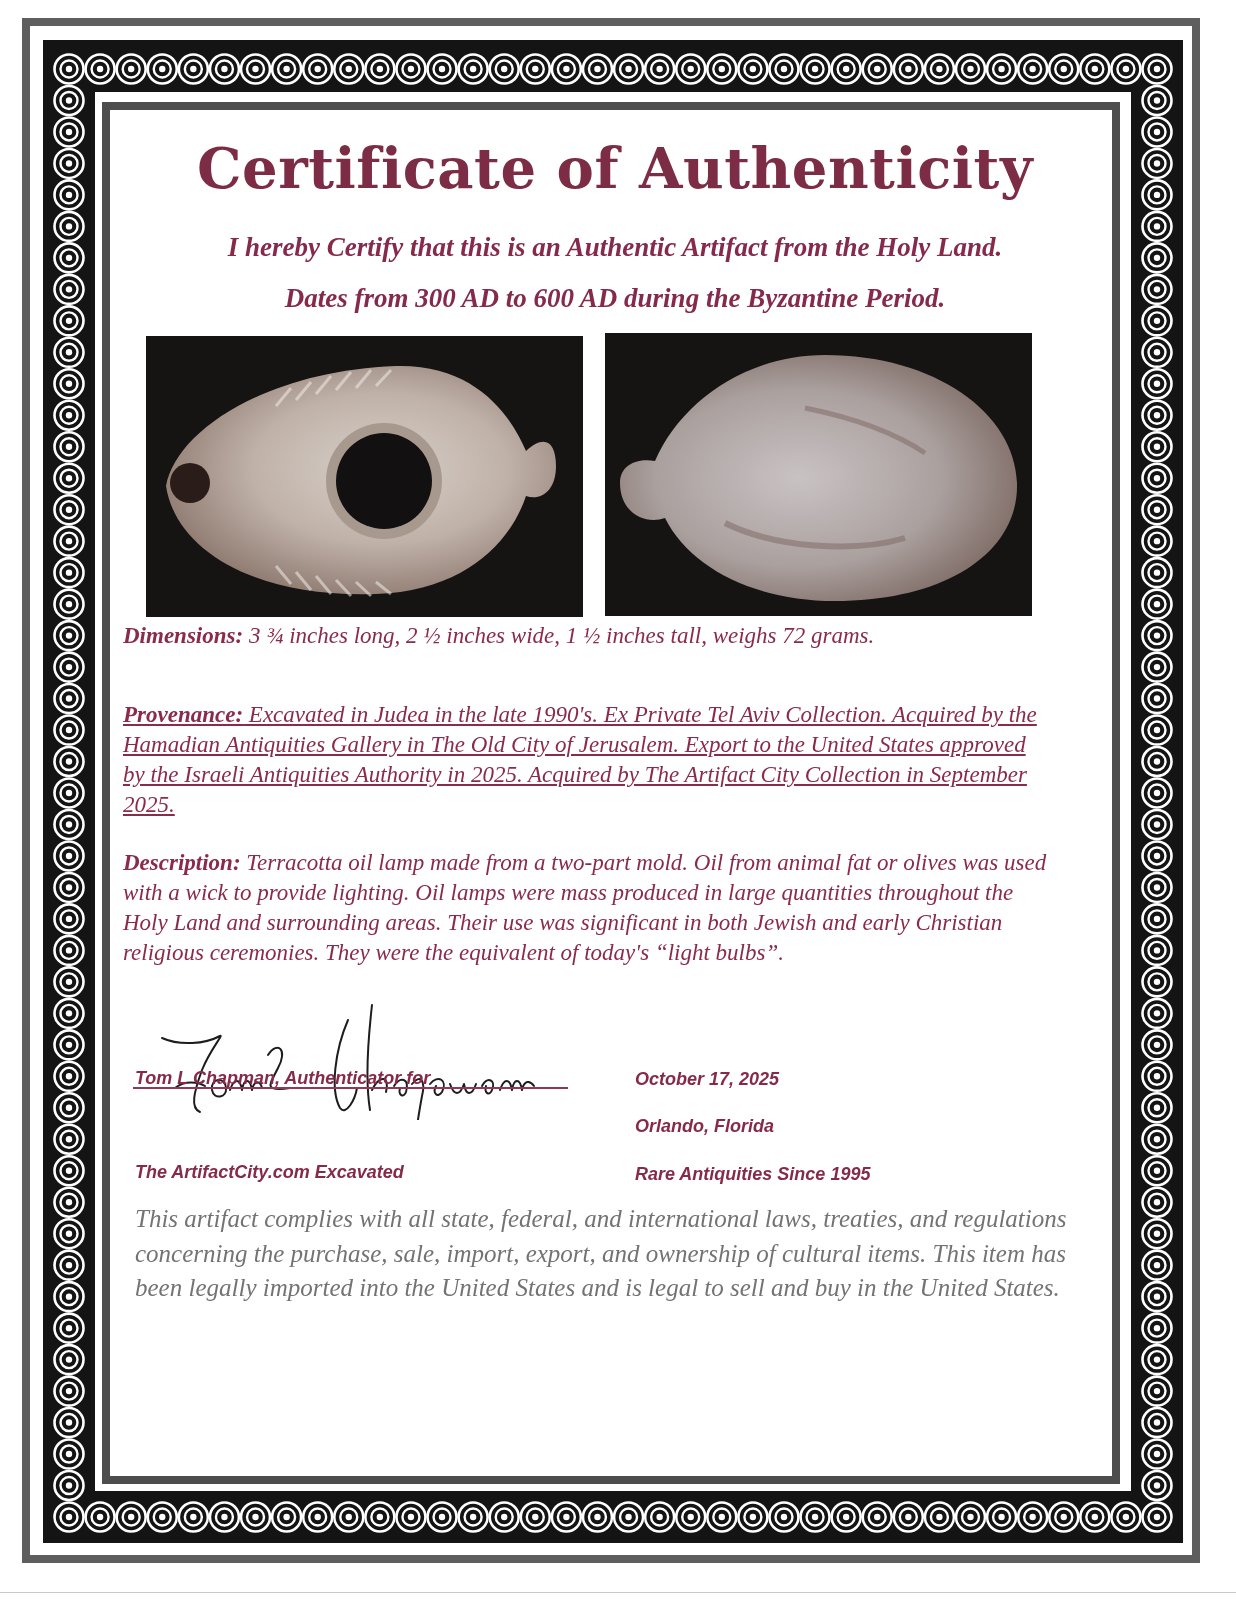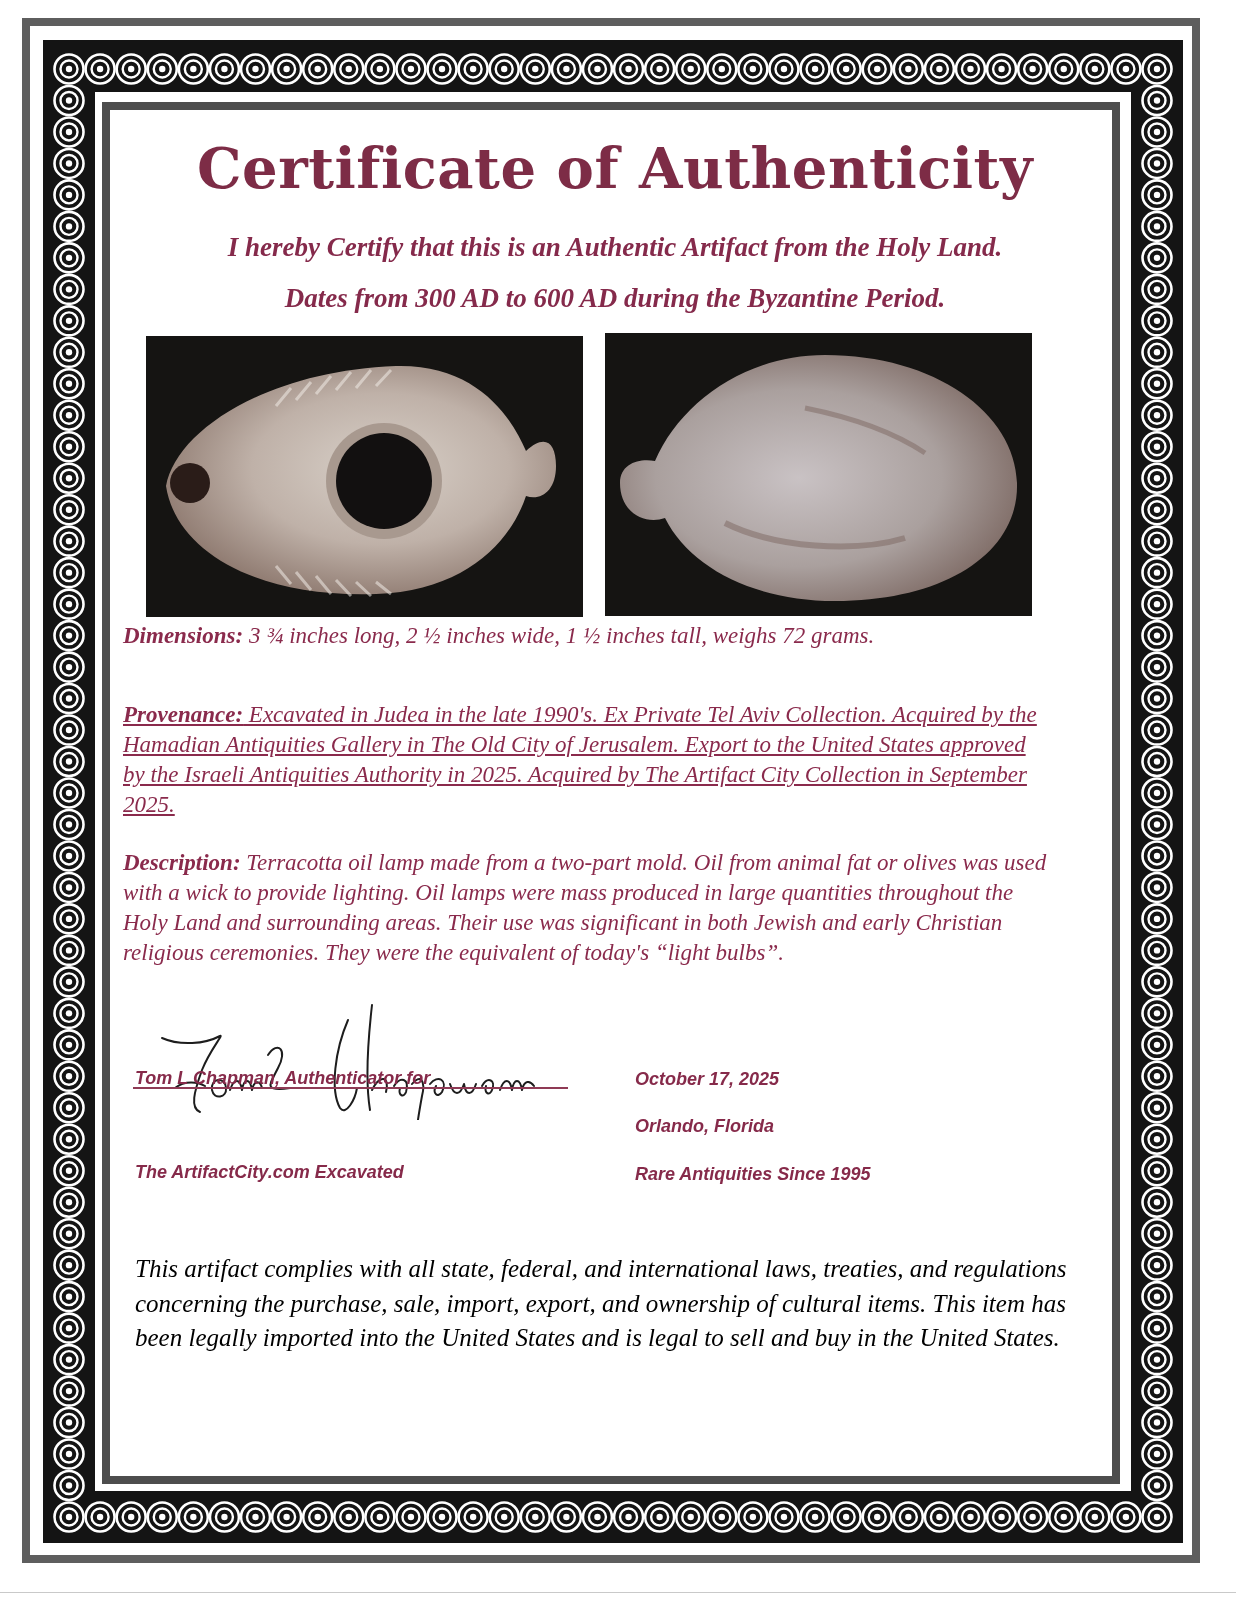--- a/index.html
+++ b/index.html
@@ -52,21 +52,21 @@
     position: absolute; left: 133px; top: 1087px; width: 435px; height: 2px;
     background: #8f3a55;
   }
   .sig-svg { position: absolute; left: 150px; top: 1000px; }
   .col-text {
     position: absolute; color: #862a4a;
     font-family: Liberation Sans, sans-serif; font-style: italic; font-weight: bold;
     font-size: 18px; line-height: 28px; white-space: nowrap;
   }
   .closing {
-    position: absolute; left: 135px; top: 1252px; width: 960px; color: #000000;
+    position: absolute; left: 135px; top: 1202px; width: 960px; color: #737373;
     font-family: "Liberation Serif", serif; font-style: italic;
     font-size: 25px; line-height: 34.5px;
   }
 </style>
 </head>
 <body>
 
 <div class="page-edge"></div>
 
 <div class="frame-outer"></div>

